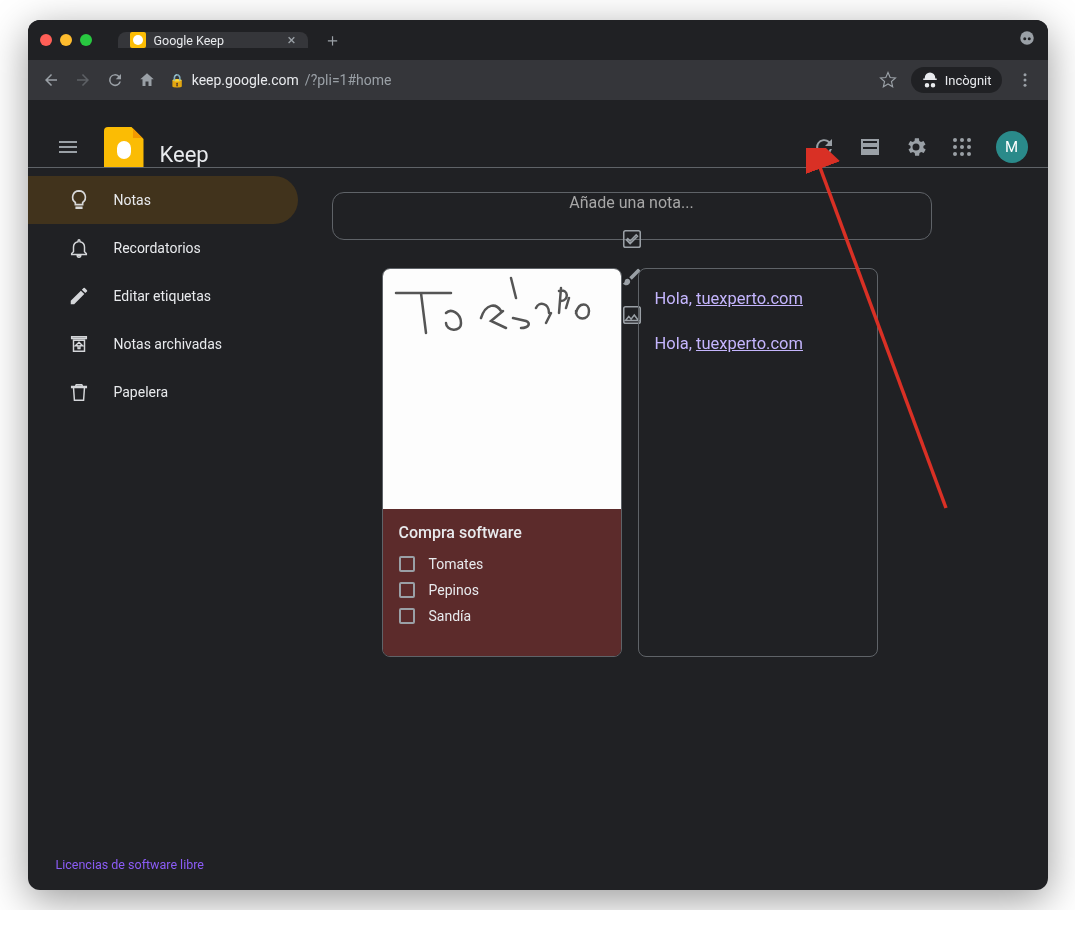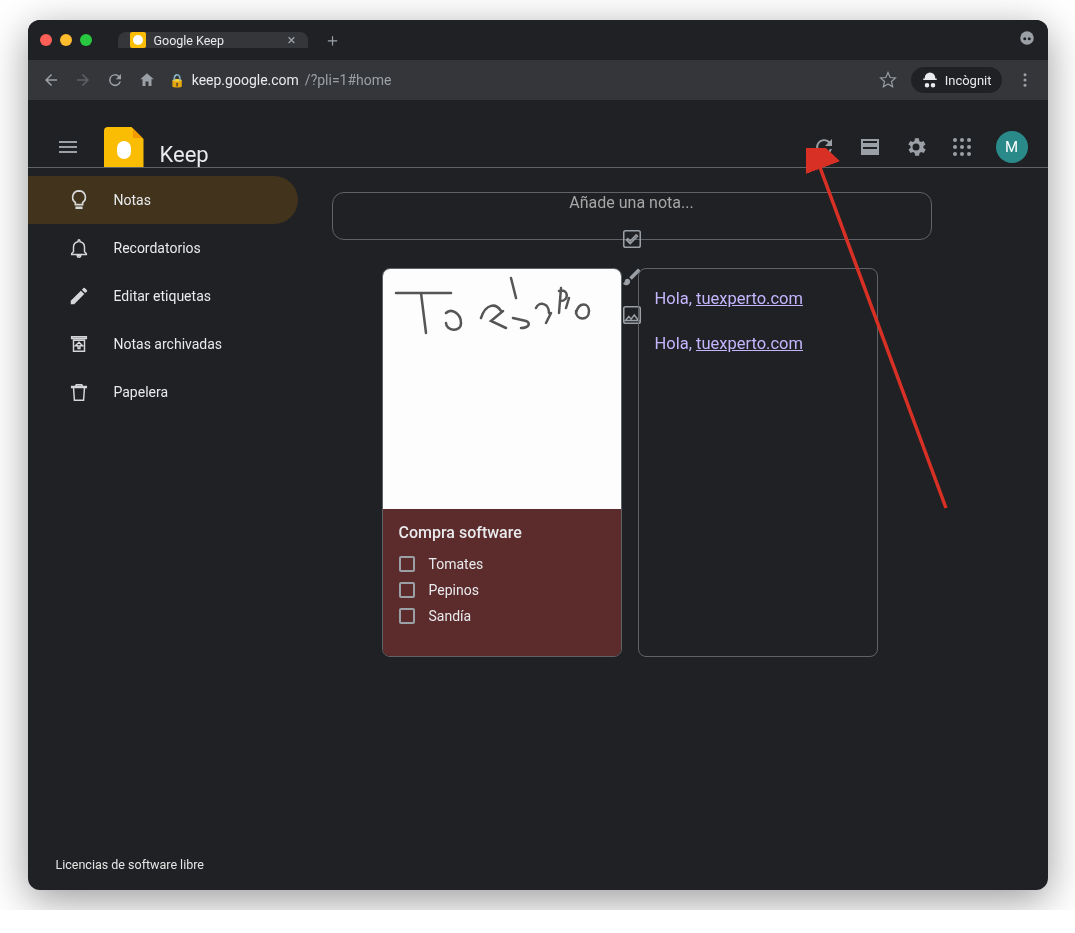--- a/index.html
+++ b/index.html
@@ -91,21 +91,21 @@
     .card{width:240px;border:1px solid #5f6368;border-radius:8px;overflow:hidden;color:#e8eaed;}
     .card .drawarea{height:240px;background:#fdfdfd;position:relative;}
     .draw-svg{position:absolute;top:4px;left:8px;}
     .card .sec{padding:14px 16px 22px;background:#5c2b2b;}
     .card .title{font-size:16px;font-weight:500;margin-bottom:14px;}
     .chkrow{display:flex;align-items:center;gap:14px;font-size:14px;margin-bottom:10px;color:#e8eaed;}
     .chkrow .box{width:16px;height:16px;border:2px solid #9aa0a6;border-radius:2px;flex-shrink:0;}
     .card2{width:240px;border:1px solid #5f6368;border-radius:8px;padding:18px 16px 36px;color:#c4b5fd;font-size:16.5px;line-height:1.5;}
     .card2 .u{text-decoration:underline;}
     .card2 p{margin-bottom:20px;}
-    .footer{position:absolute;bottom:18px;left:28px;color:#e5e5e5;font-size:12.5px;}
+    .footer{position:absolute;bottom:18px;left:28px;color:#8b5cf6;font-size:12.5px;}
     
     .arrow{position:absolute;top:128px;left:778px;pointer-events:none;}
   </style>
 </head>
 <body>
 
 <div class="window">
 
   <div class="tabbar">
     <div class="traffic">

